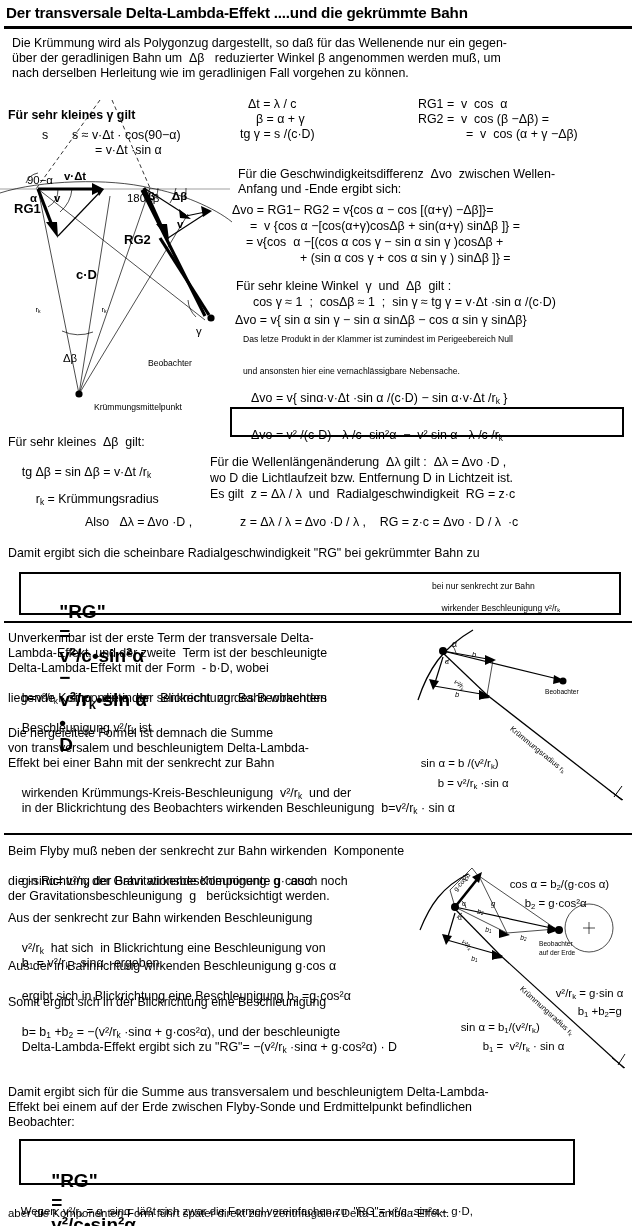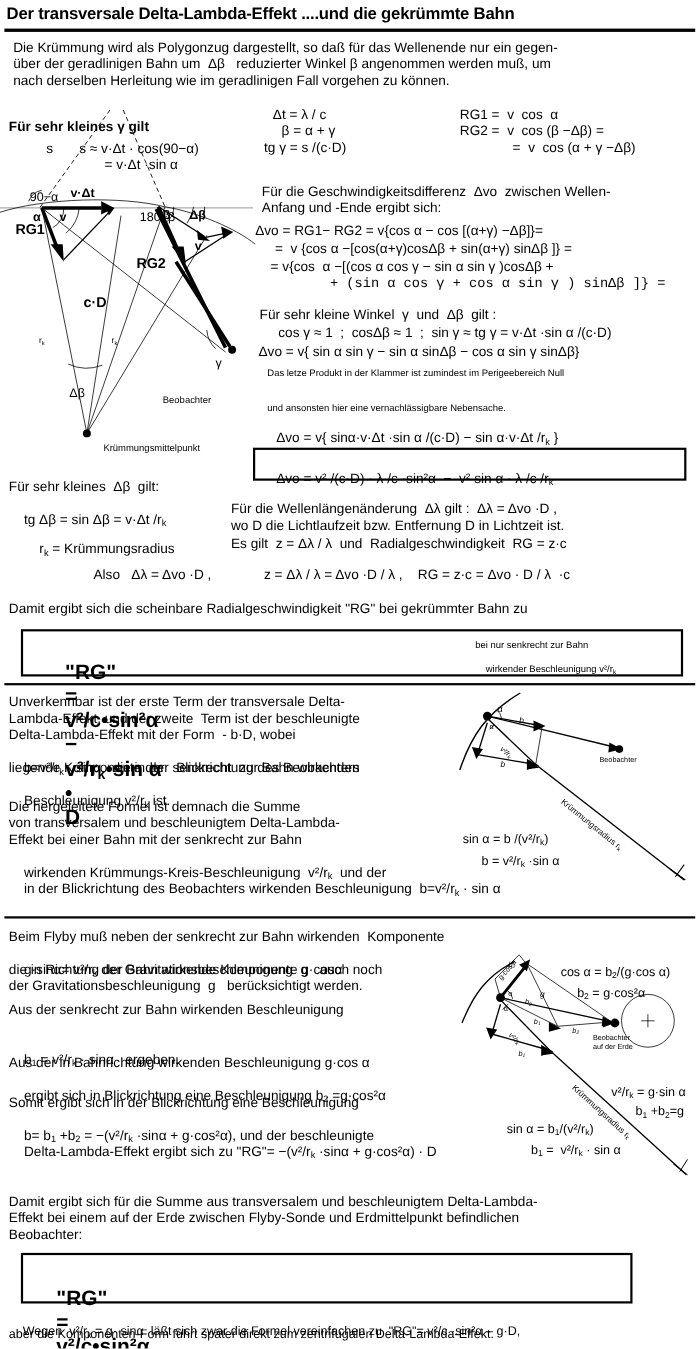--- a/index.html
+++ b/index.html
@@ -58,21 +58,21 @@
   <div class="abs t" style="left:418px;top:97px;">RG1 =  v  cos  α</div>
   <div class="abs t" style="left:418px;top:112px;">RG2 =  v  cos (β −Δβ) =</div>
   <div class="abs t" style="left:466px;top:127px;">=  v  cos (α + γ −Δβ)</div>
 
   <div class="abs t" style="left:238px;top:167px;">Für die Geschwindigkeitsdifferenz  Δvo  zwischen Wellen-</div>
   <div class="abs t" style="left:238px;top:182px;">Anfang und -Ende ergibt sich:</div>
 
   <div class="abs t" style="left:232px;top:203px;">Δvo = RG1− RG2 = v{cos α − cos [(α+γ) −Δβ]}=</div>
   <div class="abs t" style="left:250px;top:219px;">=  v {cos α −[cos(α+γ)cosΔβ + sin(α+γ) sinΔβ ]} =</div>
   <div class="abs t" style="left:246px;top:235px;">= v{cos  α −[(cos α cos γ − sin α sin γ )cosΔβ +</div>
-  <div class="abs t" style="left:300px;top:251px;font-family:Liberation Mono, monospace;">+ (sin α cos γ + cos α sin γ ) sinΔβ ]} =</div>
+  <div class="abs t" style="left:300px;top:251px;">+ (sin α cos γ + cos α sin γ ) sinΔβ ]} =</div>
 
   <div class="abs t" style="left:236px;top:279px;">Für sehr kleine Winkel  γ  und  Δβ  gilt :</div>
   <div class="abs t" style="left:253px;top:295px;">cos γ ≈ 1  ;  cosΔβ ≈ 1  ;  sin γ ≈ tg γ = v·Δt ·sin α /(c·D)</div>
   <div class="abs t" style="left:235px;top:313px;">Δvo = v{ sin α sin γ − sin α sinΔβ − cos α sin γ sinΔβ}</div>
 
   <div class="abs t9" style="left:243px;top:334px;">Das letze Produkt in der Klammer ist zumindest im Perigeebereich Null</div>
   <div class="abs t9" style="left:243px;top:366px;">und ansonsten hier eine vernachlässigbare Nebensache.</div>
 
   <div class="abs t" style="left:238px;top:376px;">
     <span>Δvo = v{ sinα·v·Δt ·sin α /(c·D) − sin α·v·Δt /r</span><sub>k</sub><span> }</span>
@@ -276,20 +276,23 @@
   <div class="rule" style="left:4px;top:833px;width:628px;height:2px;"></div>
 
   <div class="abs t" style="left:8px;top:844px;">Beim Flyby muß neben der senkrecht zur Bahn wirkenden  Komponente</div>
   <div class="abs t" style="left:8px;top:859px;">
     <span>g·sinα= v²/r</span><sub>k</sub><span> der Gravitationsbeschleunigung  g   auch noch</span>
   </div>
   <div class="abs t" style="left:8px;top:874px;">die in Richtung der Bahn wirkende Komponente g·cosα</div>
   <div class="abs t" style="left:8px;top:889px;">der Gravitationsbeschleunigung  g   berücksichtigt werden.</div>
 
   <div class="abs t" style="left:8px;top:911px;">Aus der senkrecht zur Bahn wirkenden Beschleunigung</div>
+  <div class="abs t" style="left:8px;top:926px;">
+    <span>v²/r</span><sub>k</sub><span>  hat sich  in Blickrichtung eine Beschleunigung von</span>
+  </div>
   <div class="abs t" style="left:8px;top:941px;">
     <span>b</span><sub>1</sub><span> = v²/r</span><sub>k</sub><span> · sinα   ergeben.</span>
   </div>
 
   <div class="abs t" style="left:8px;top:959px;">Aus der in Bahnrichtung wirkenden Beschleunigung g·cos α</div>
   <div class="abs t" style="left:8px;top:974px;">
     <span>ergibt sich in Blickrichtung eine Beschleunigung b</span><sub>2</sub><span> =g·cos²α</span>
   </div>
 
   <div class="abs t" style="left:8px;top:995px;">Somit ergibt sich in der Blickrichtung eine Beschleunigung</div>

